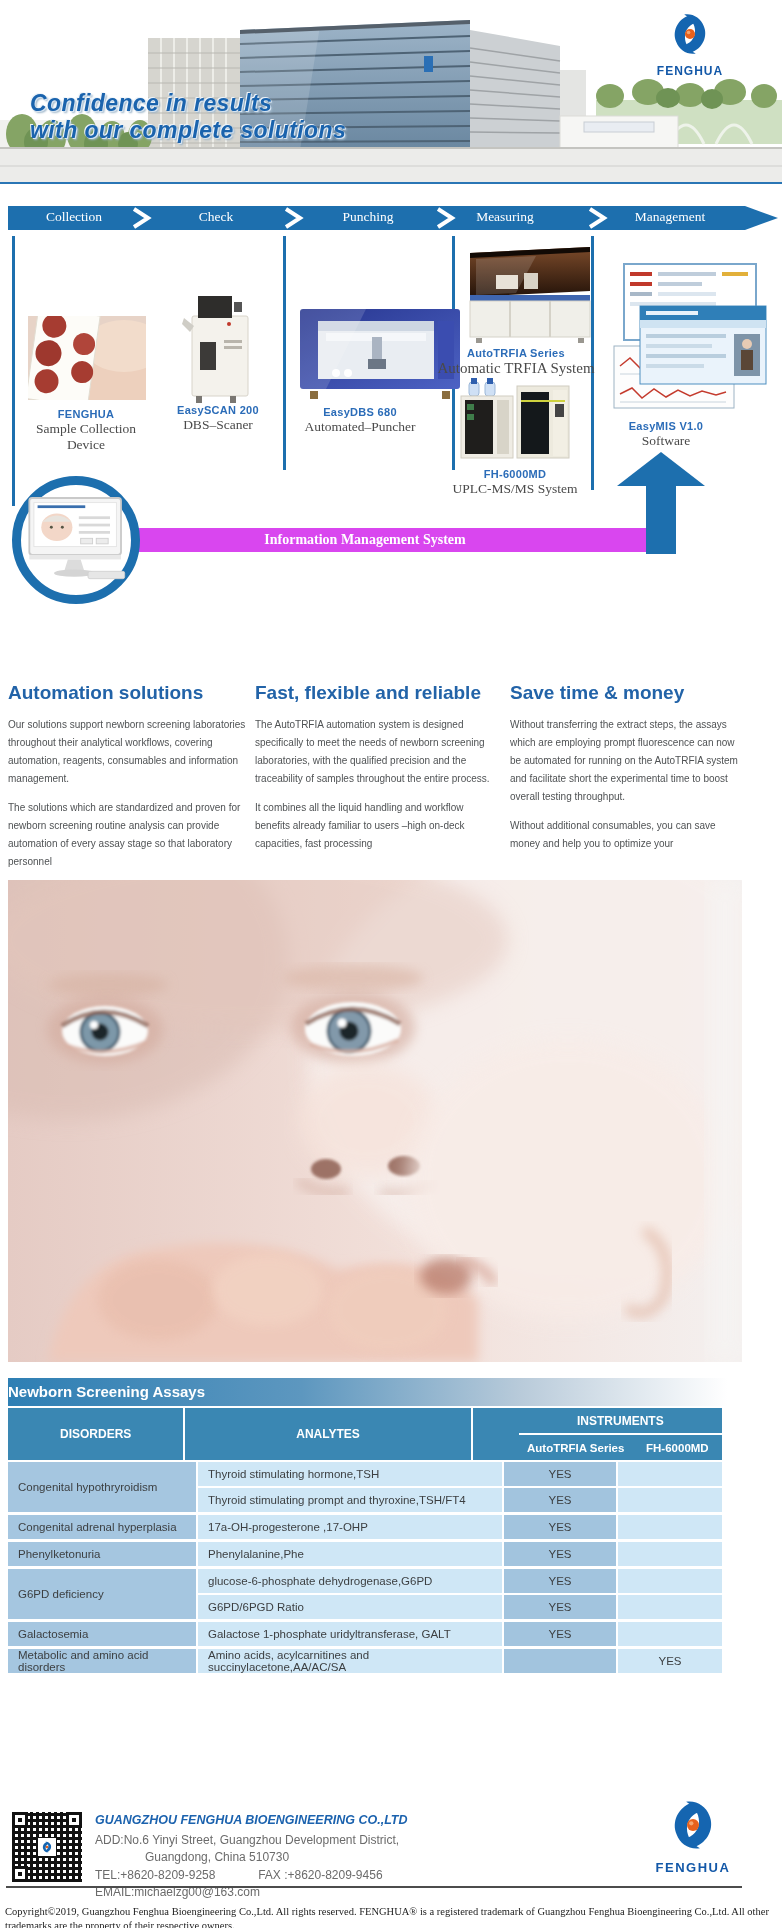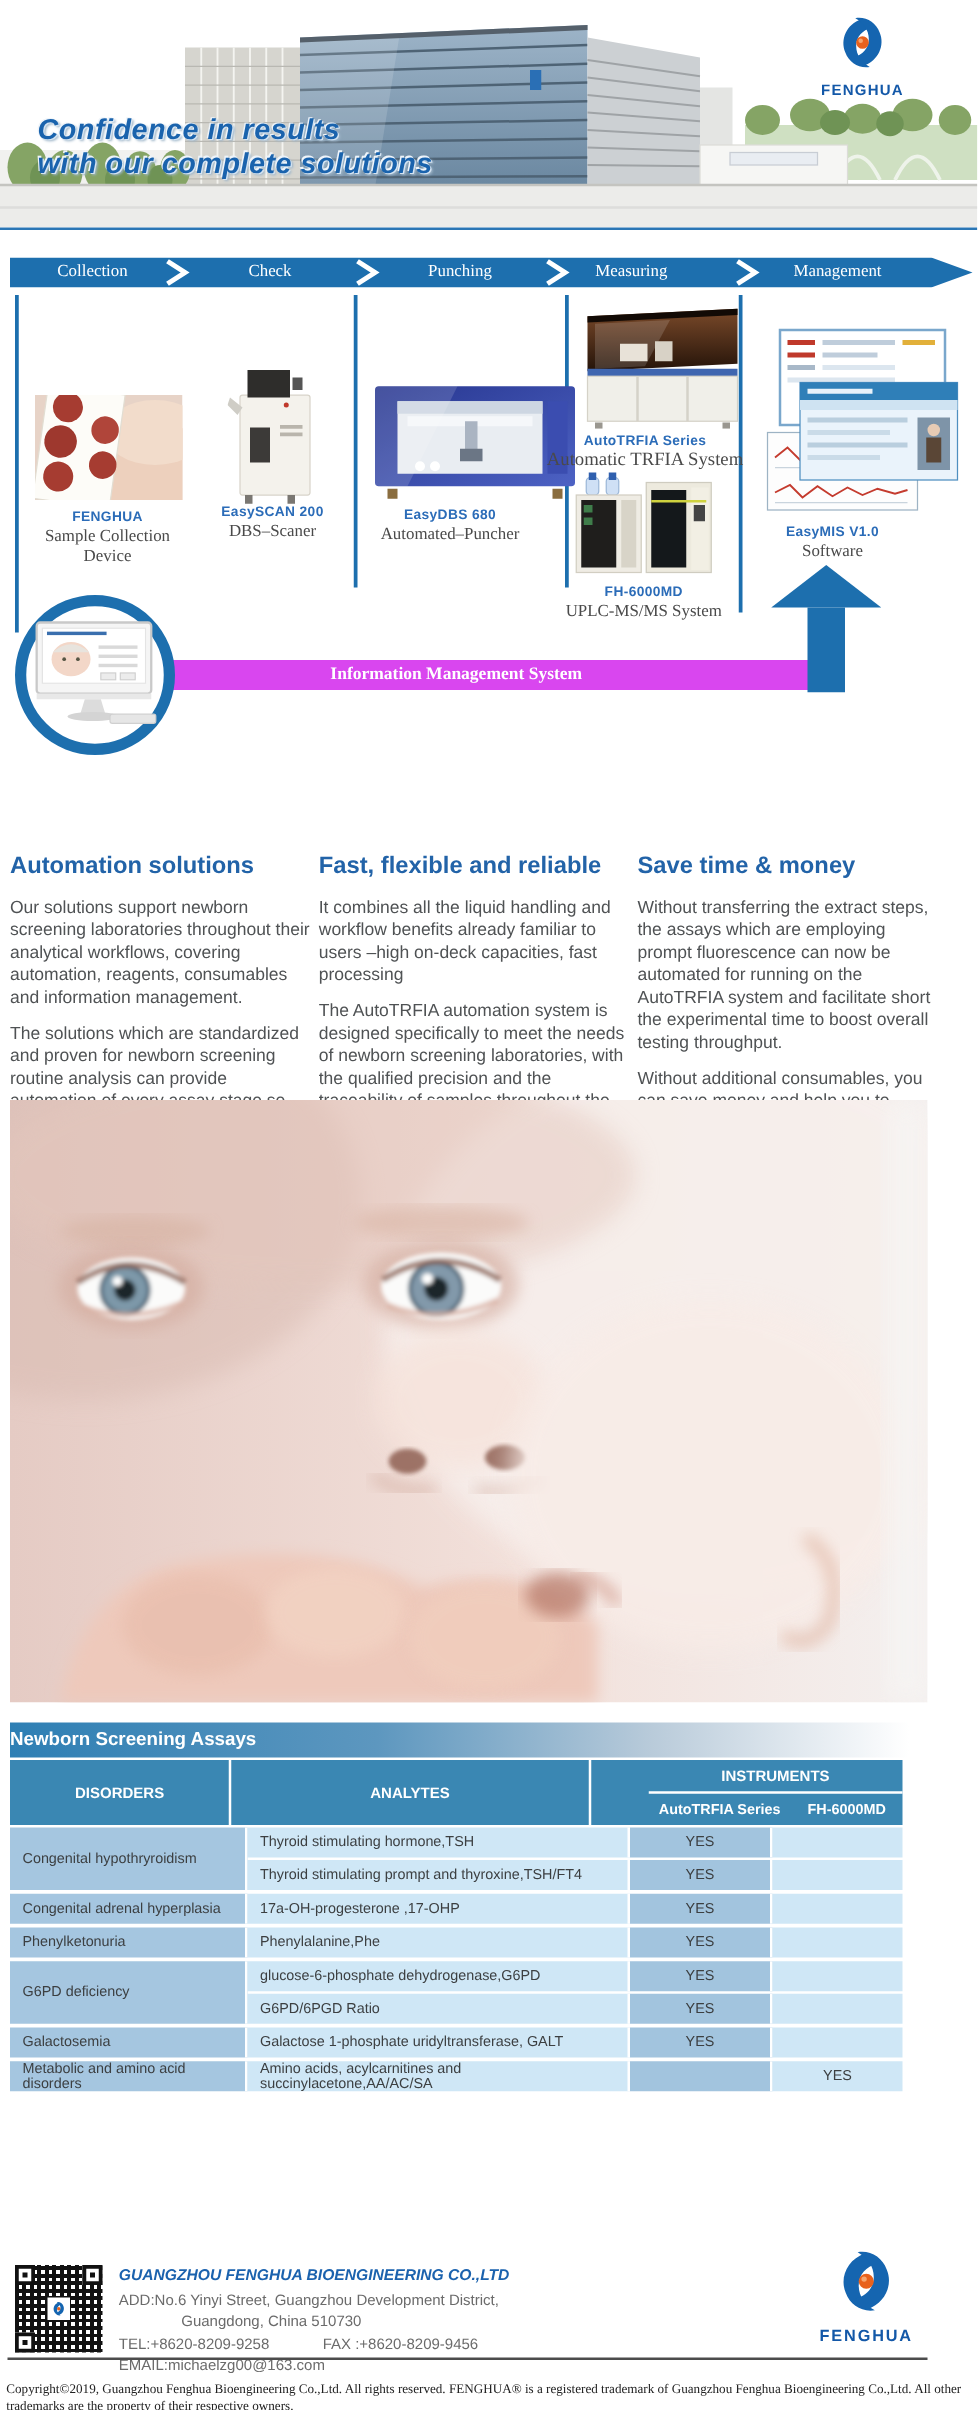--- a/index.html
+++ b/index.html
@@ -31,21 +31,21 @@
 
   
   #ims-circle{left:12px;top:476px;width:128px;height:128px;border-radius:50%;
               border:9px solid #1d6fae;background:#fff;box-sizing:border-box;}
   #ims-banner{left:130px;top:528px;width:546px;height:24px;background:#d946ef;}
   #ims-banner span{display:block;width:470px;text-align:center;color:#fff;line-height:24px;
                    font-family:"Liberation Serif",serif;font-weight:bold;font-size:14px;}
 
   
   .feat-title{font-size:19px;font-weight:bold;color:#2263a8;}
-  .feat-body{font-size:14px;line-height:18px;color:#4f5254;}
+  .feat-body{font-size:10px;line-height:18px;color:#4f5254;}
   .feat-body p{margin:0 0 11px 0;}
 
   
   #tbl-title{left:8px;top:1378px;width:734px;height:28px;
              background:linear-gradient(90deg,#2e7fb4 0%,#5d97bf 40%,#b9cbda 70%,#ffffff 98%);}
   #tbl-title span{display:block;padding:5px 0 0 0;color:#fff;font-weight:bold;font-size:15px;}
   #tbl-head{left:8px;top:1408px;width:714px;height:52px;background:#3a87b3;display:flex;}
   .th{color:#fff;font-weight:bold;font-size:12px;display:flex;align-items:center;justify-content:center;}
   #th-disorders{width:188px;border-right:2px solid #fff;}
   #th-analytes{width:306px;border-right:2px solid #fff;}
@@ -389,22 +389,22 @@
   <div class="abs" style="left:8px;top:682px;width:240px;">
     <div class="feat-title">Automation solutions</div>
     <div class="feat-body" style="margin-top:12px;">
       <p>Our solutions support newborn screening laboratories throughout their analytical workflows, covering automation, reagents, consumables and information management.</p>
       <p>The solutions which are standardized and proven for newborn screening routine analysis can provide automation of every assay stage so that laboratory personnel</p>
     </div>
   </div>
   <div class="abs" style="left:255px;top:682px;width:245px;">
     <div class="feat-title">Fast, flexible and reliable</div>
     <div class="feat-body" style="margin-top:12px;">
+      <p>The AutoTRFIA automation system is designed specifically to meet the needs of newborn screening laboratories, with the qualified precision and the traceability of samples throughout the entire process.</p>
       <p>It combines all the liquid handling and workflow benefits already familiar to users –high on-deck capacities, fast processing</p>
-      <p>The AutoTRFIA automation system is designed specifically to meet the needs of newborn screening laboratories, with the qualified precision and the traceability of samples throughout the entire process.</p>
     </div>
   </div>
   <div class="abs" style="left:510px;top:682px;width:238px;">
     <div class="feat-title">Save time &amp; money</div>
     <div class="feat-body" style="margin-top:12px;">
       <p>Without transferring the extract steps, the assays which are employing prompt fluorescence can now be automated for running on the AutoTRFIA system and facilitate short the experimental time to boost overall testing throughput.</p>
       <p>Without additional consumables, you can save money and help you to optimize your</p>
     </div>
   </div>
 

